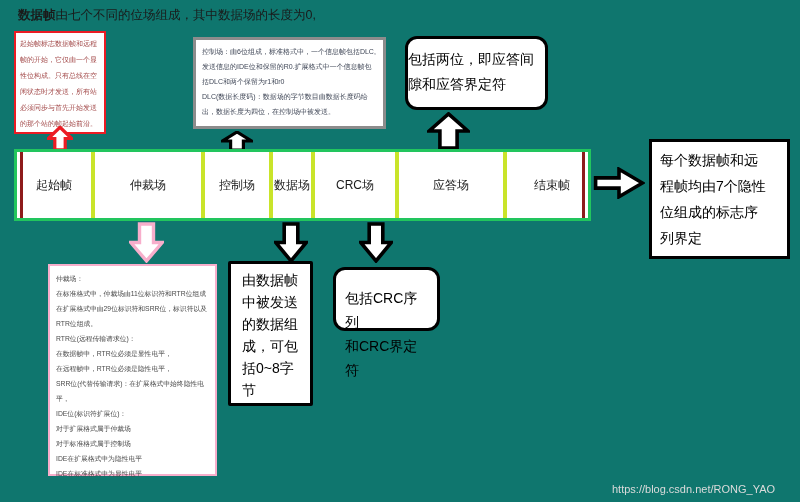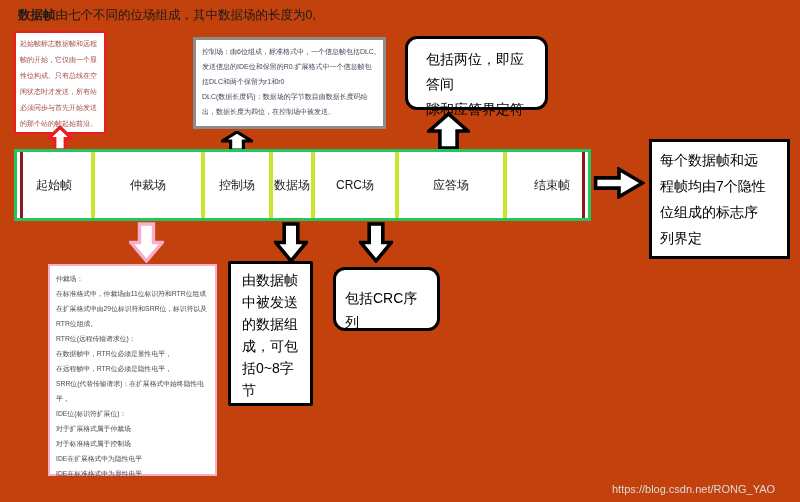--- a/index.html
+++ b/index.html
@@ -1,21 +1,21 @@
 <!DOCTYPE html>
 <html><head>
 <meta charset="utf-8">
 <style>
   * { margin: 0; padding: 0; box-sizing: border-box; }
   html, body { background: #fff; }
   body { font-family: "Liberation Sans", "DejaVu Sans", sans-serif; }
   .canvas {
     position: relative;
     width: 800px; height: 502px;
-    background: #c2410c;
+    background: #0f766e;
     overflow: hidden;
   }
   .abs { position: absolute; }
 
   
   .page-title { left: 18px; top: 7px; font-size: 12.5px; color: #1a1a1a; white-space: nowrap; }
   .page-title b { font-weight: bold; }
 
   
   .note-red {
@@ -31,21 +31,21 @@
     padding: 4px 6px;
     font-size: 7px; line-height: 15px; color: #3f4656;
     background: #fff;
   }
   .note-black {
     border: 3px solid #000;
     background: #fff;
     color: #000;
     font-size: 14px;
   }
-  .note-ack { left: 405px; top: 36px; width: 143px; height: 74px; border-radius: 12px; padding: 8px 18px; line-height: 25px; }
+  .note-ack { left: 405px; top: 36px; width: 143px; height: 74px; border-radius: 12px; padding: 8px 0; line-height: 25px; }
   .note-eof { left: 649px; top: 139px; width: 141px; height: 120px; padding: 5px 8px; line-height: 26px; }
   .note-data { left: 228px; top: 261px; width: 85px; height: 145px; border-radius: 2px; padding: 5px 0 5px 11px; line-height: 22px; }
   .note-crc { left: 333px; top: 267px; width: 107px; height: 64px; border-radius: 12px; padding: 16px 9px; line-height: 24px; }
   .note-pink {
     left: 48px; top: 264px; width: 169px; height: 212px;
     border: 2px solid #f7aecb;
     padding: 5px 6px;
     font-size: 6.8px; line-height: 15px; color: #4a4a4a;
     background: #fff;
   }
@@ -193,17 +193,18 @@
     <div>由数据帧</div>
     <div>中被发送</div>
     <div>的数据组</div>
     <div>成，可包</div>
     <div>括0~8字</div>
     <div>节</div>
   </div>
 
   <div class="abs note-black note-crc">
     <div>包括CRC序列</div>
+    <div>和CRC界定符</div>
   </div>
 
   <div class="abs watermark">https://blog.csdn.net/RONG_YAO</div>
 
 </div>
 
 </body></html>

